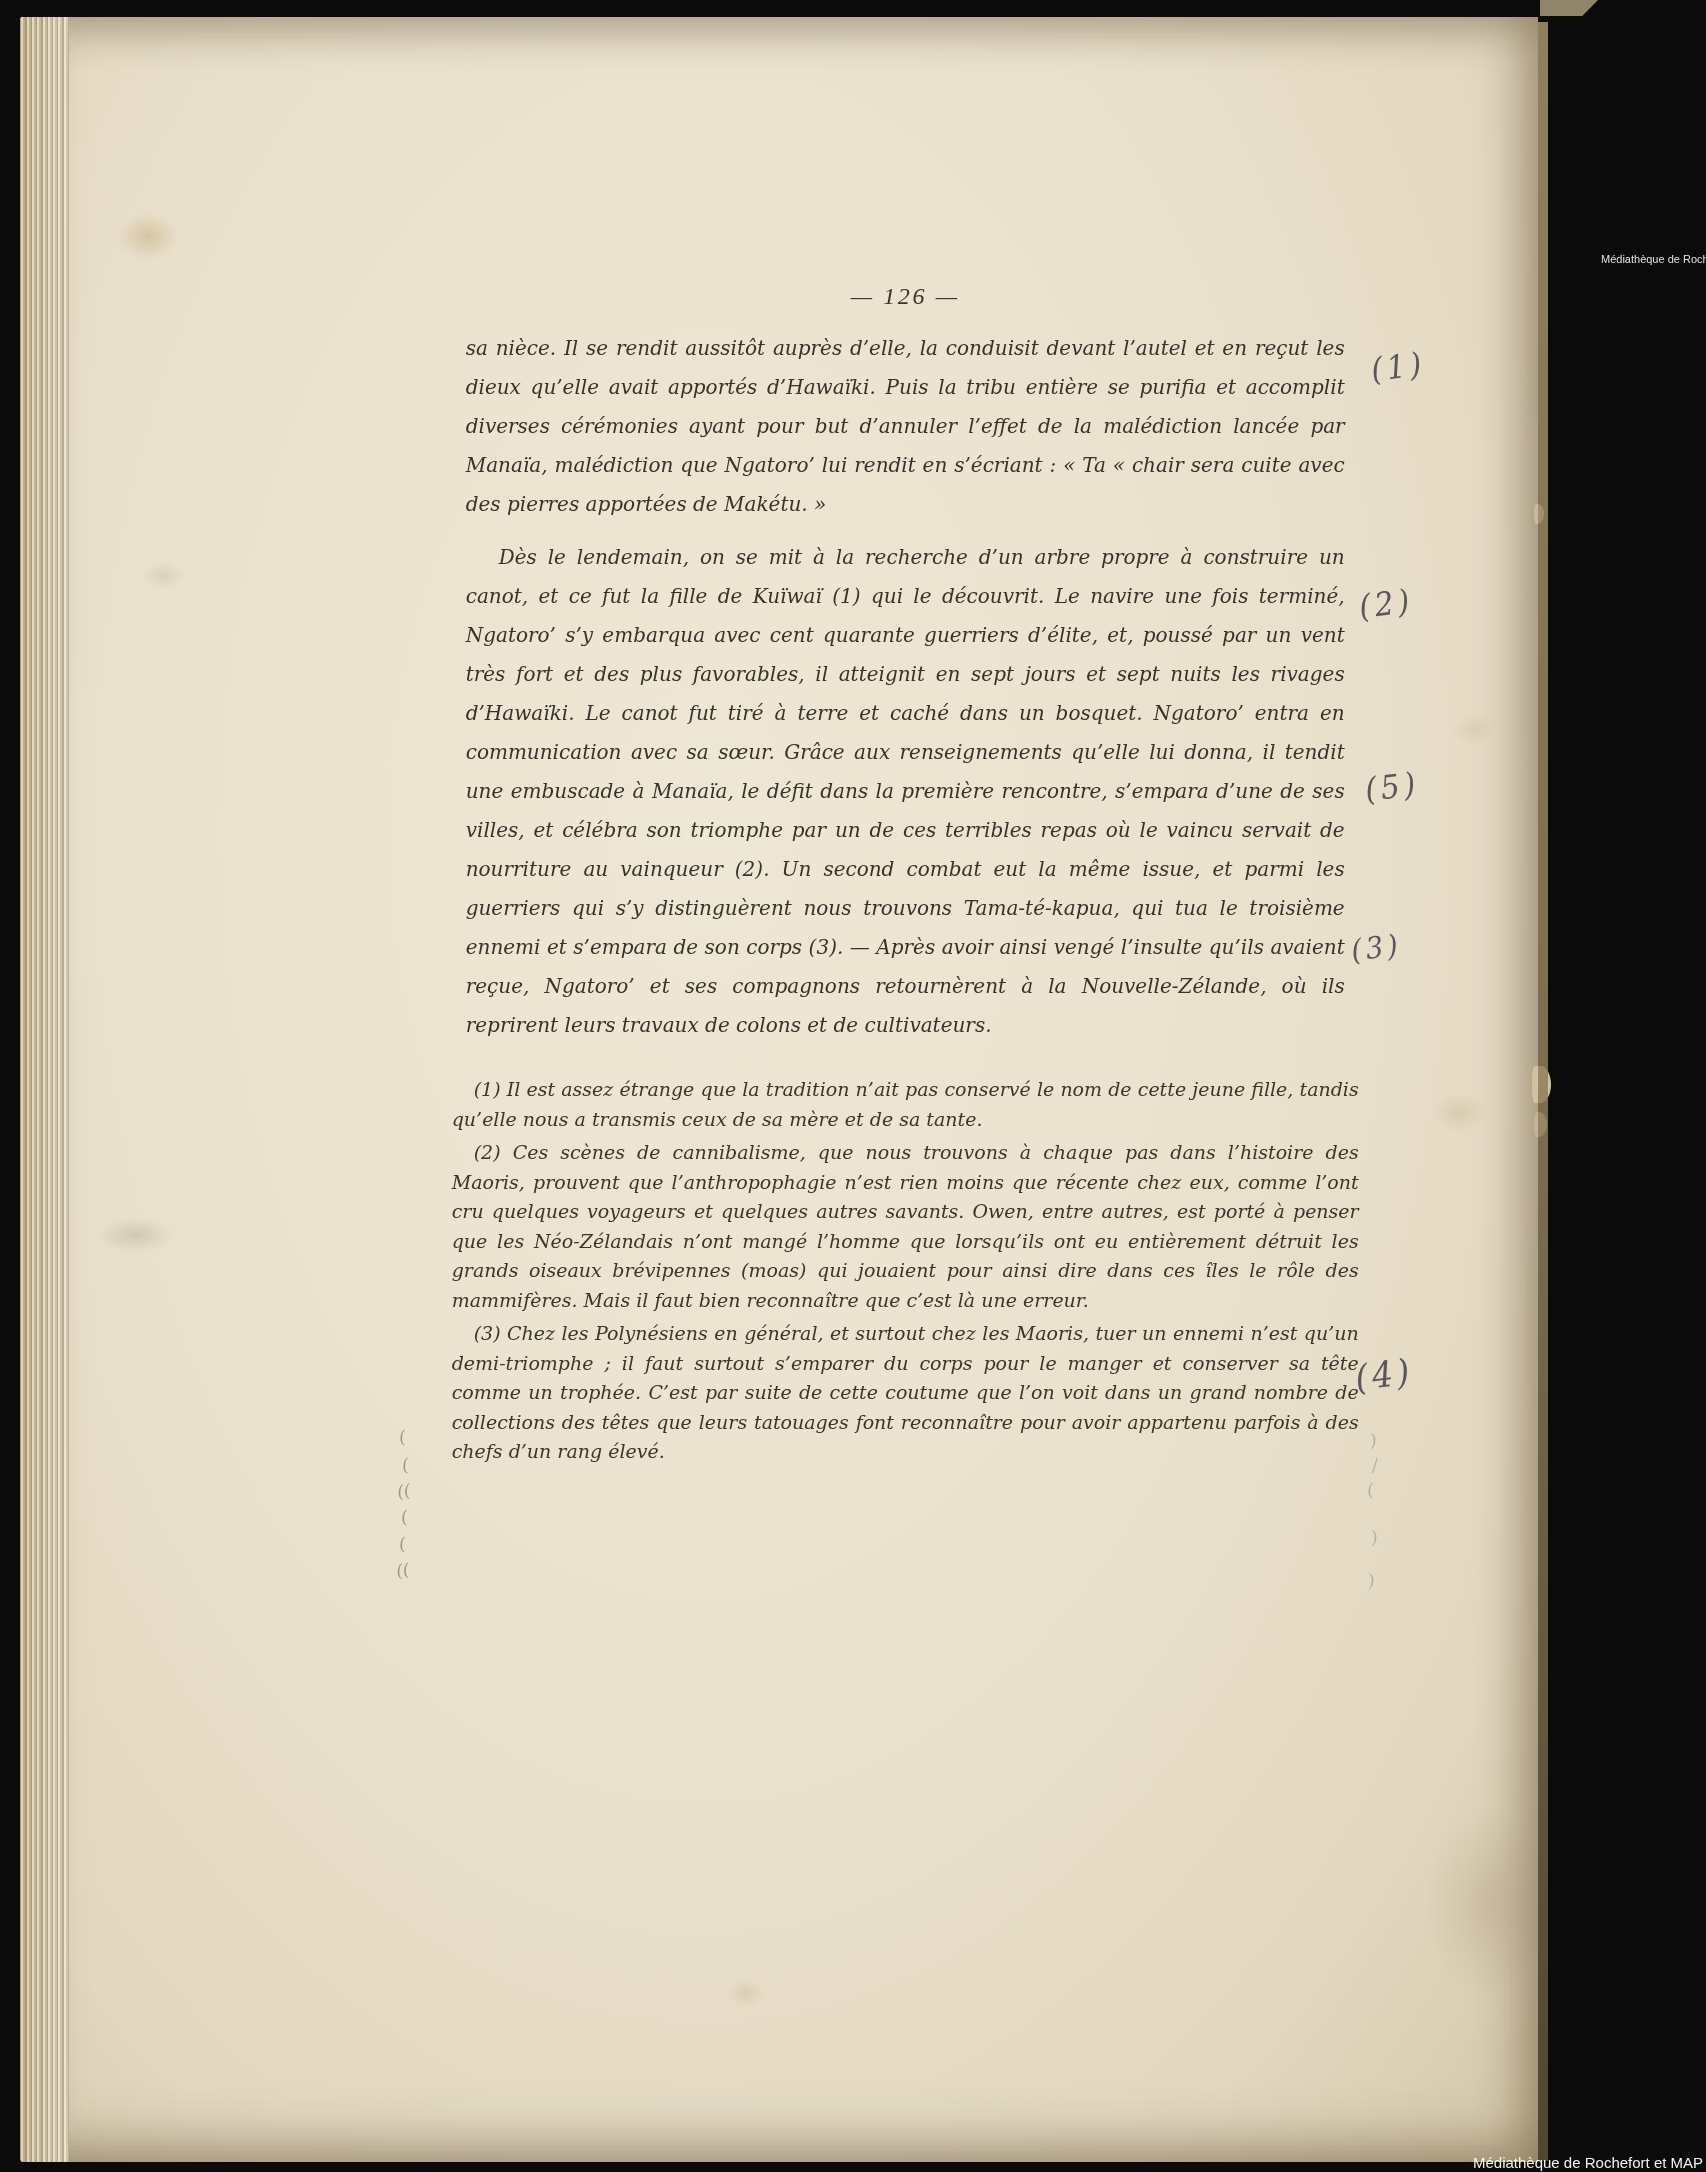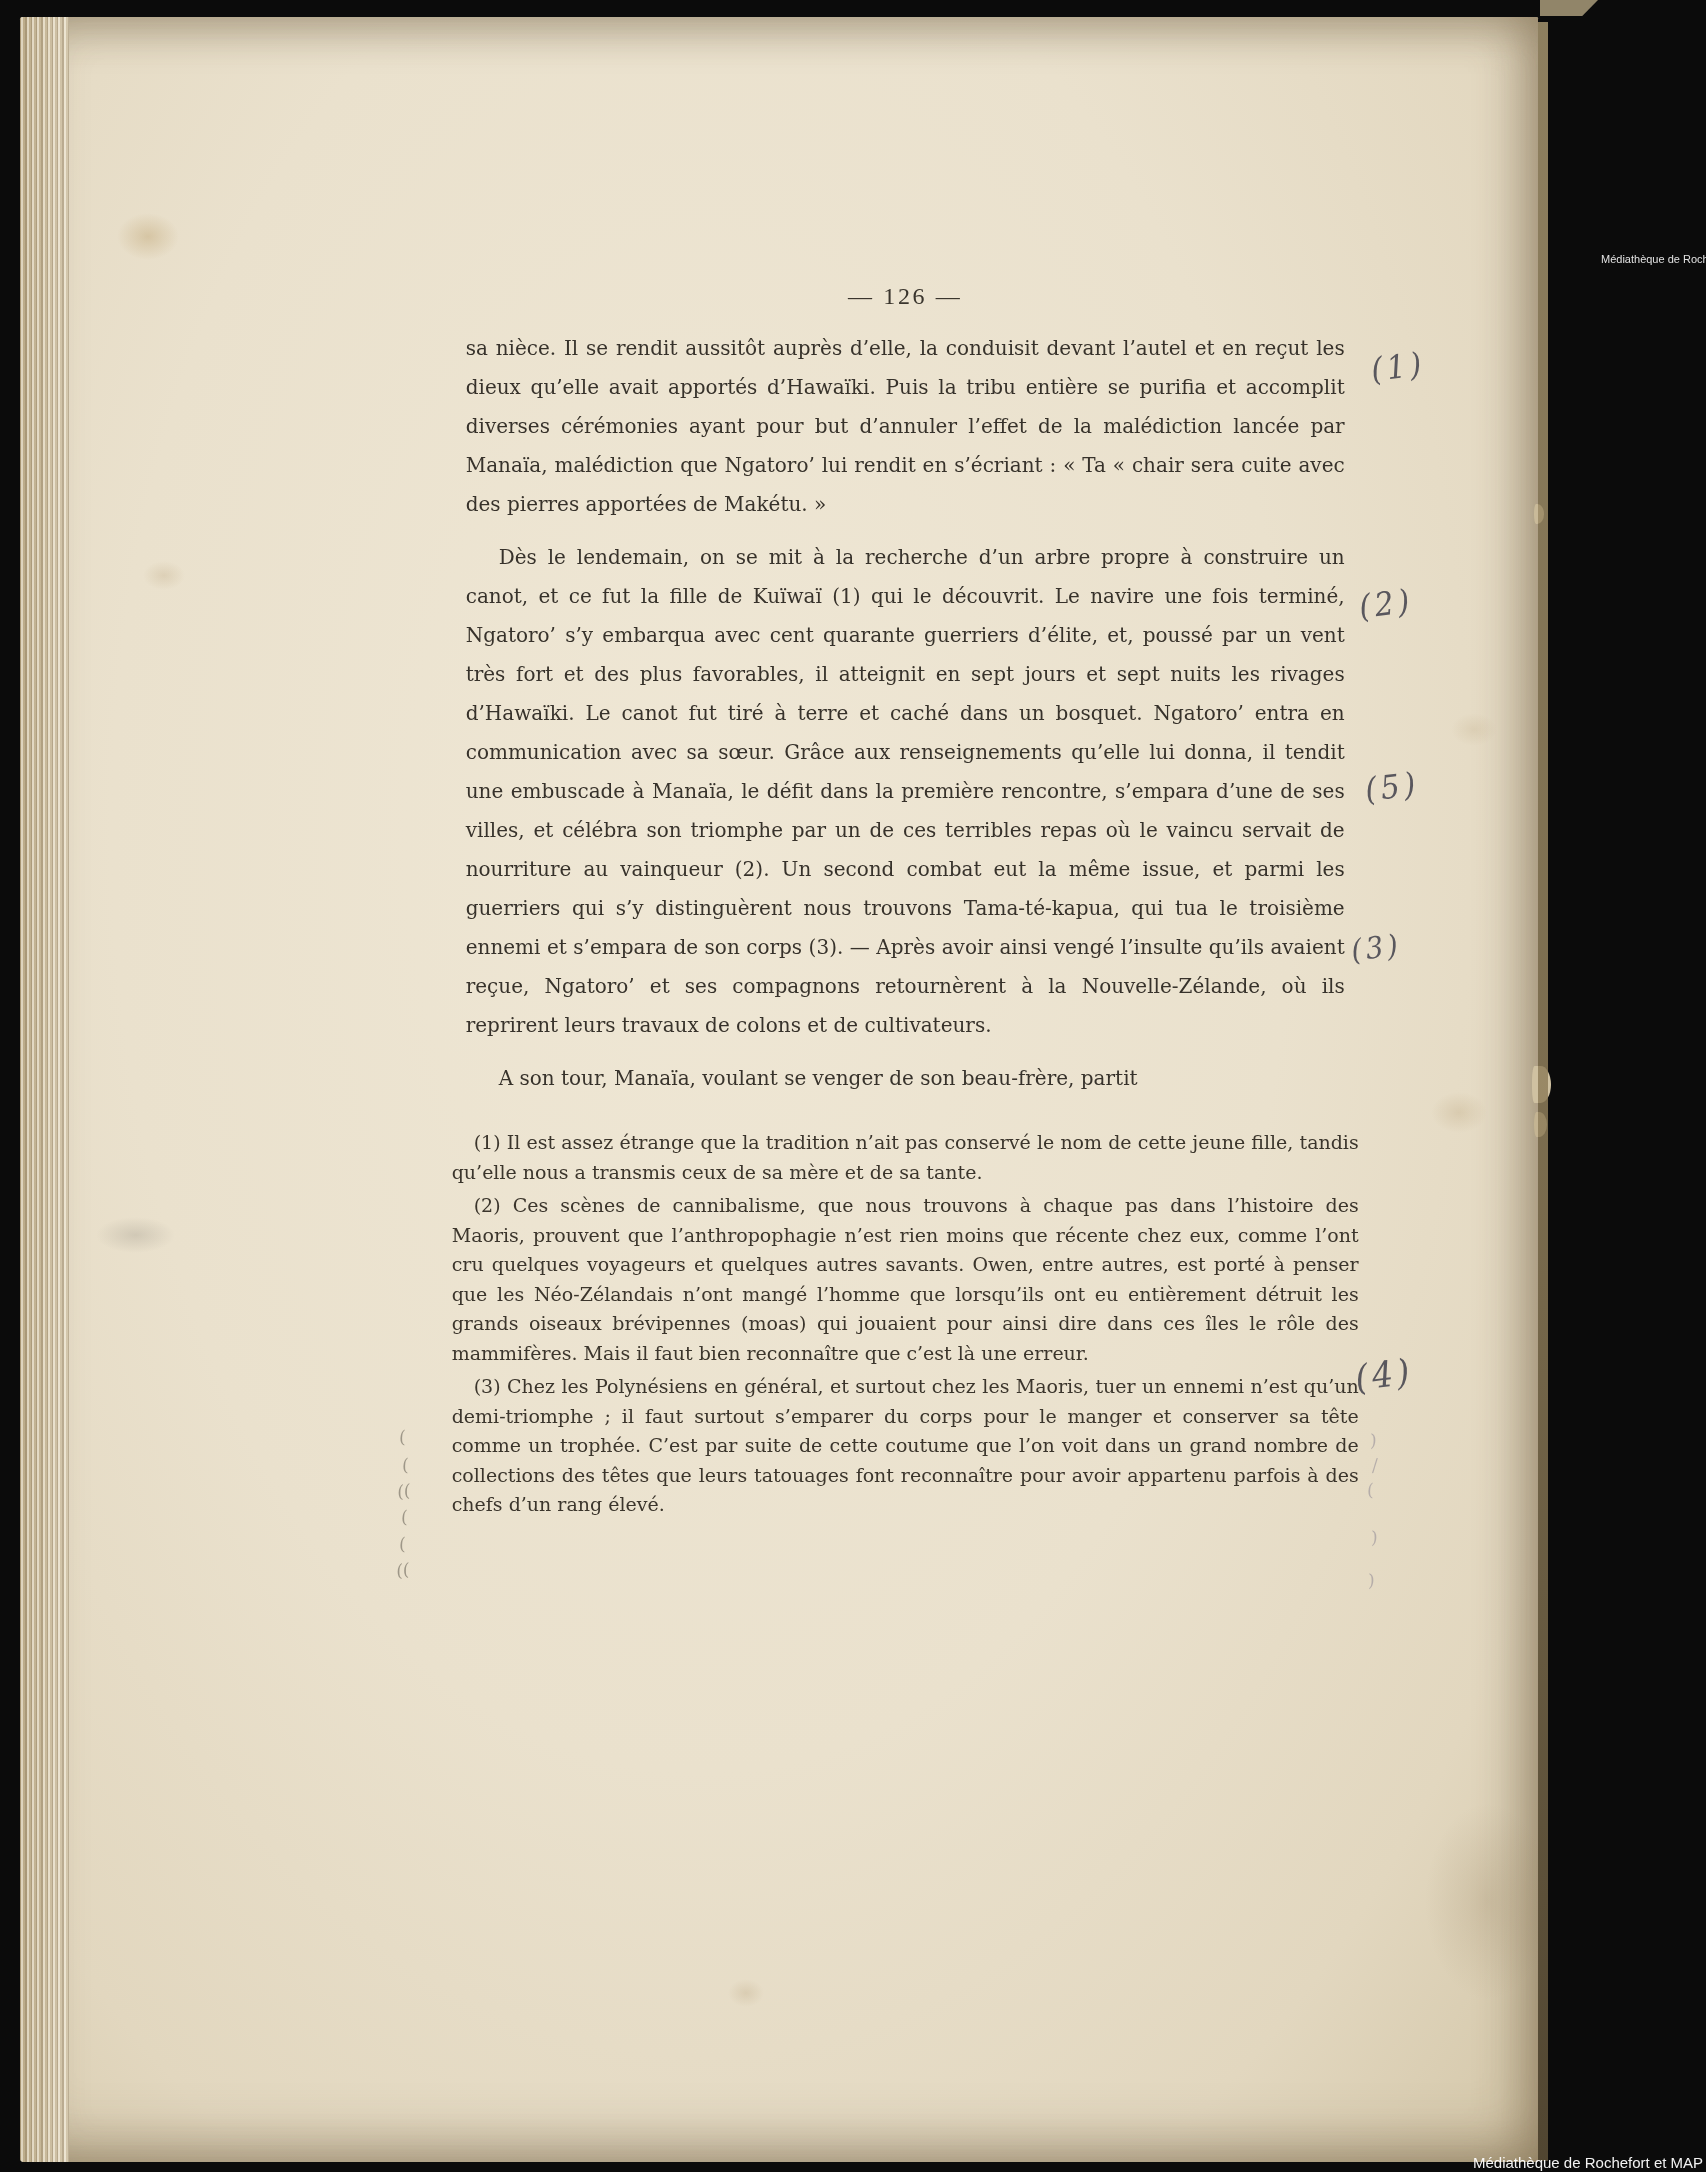--- a/index.html
+++ b/index.html
@@ -60,20 +60,21 @@
   .s3{left:76px;top:1200px;width:79px;height:36px;background:radial-gradient(closest-side,rgba(110,105,95,.20),rgba(110,105,95,0));}
   .s4{left:1411px;top:1075px;width:56px;height:41px;background:radial-gradient(closest-side,rgba(158,126,74,.18),rgba(158,126,74,0));}
   .s5{left:708px;top:1962px;width:36px;height:27.6px;background:radial-gradient(closest-side,rgba(150,120,70,.16),rgba(150,120,70,0));}
   .s6{left:1405px;top:1786px;width:125px;height:197px;background:radial-gradient(closest-side,rgba(118,94,58,.16),rgba(118,94,58,0));}
   .s7{left:1431px;top:696px;width:46px;height:33px;background:radial-gradient(closest-side,rgba(160,130,80,.14),rgba(160,130,80,0));}
 
   
   .content{
     position:absolute;left:432px;top:265px;width:907px;
     color:#35302a;
+    font-style:italic;
   }
   .page-number{
     text-align:center;
     font-size:24px;line-height:29px;
     letter-spacing:2.6px;
     margin-bottom:18.4px;
     color:#3a352d;
   }
   .para{
     margin:14px;
@@ -162,21 +163,20 @@
 
     <div class="chip chip1"></div>
     <div class="chip chip2"></div>
     <div class="chip chip3"></div>
 
     <div class="content">
       <div class="page-number">— 126 —</div>
 
       <p class="para">sa nièce. Il se rendit aussitôt auprès d’elle, la conduisit devant l’autel et en reçut les dieux qu’elle avait apportés d’Hawaïki. Puis la tribu entière se purifia et accomplit diverses cérémonies ayant pour but d’annuler l’effet de la malédiction lancée par Manaïa, malédiction que Ngatoro’ lui rendit en s’écriant : « Ta « chair sera cuite avec des pierres apportées de Makétu. »</p>
       <p class="para indent">Dès le lendemain, on se mit à la recherche d’un arbre propre à construire un canot, et ce fut la fille de Kuïwaï (1) qui le découvrit. Le navire une fois terminé, Ngatoro’ s’y embarqua avec cent quarante guerriers d’élite, et, poussé par un vent très fort et des plus favorables, il atteignit en sept jours et sept nuits les rivages d’Hawaïki. Le canot fut tiré à terre et caché dans un bosquet. Ngatoro’ entra en communication avec sa sœur. Grâce aux renseignements qu’elle lui donna, il tendit une embuscade à Manaïa, le défit dans la première rencontre, s’empara d’une de ses villes, et célébra son triomphe par un de ces terribles repas où le vaincu servait de nourriture au vainqueur (2). Un second combat eut la même issue, et parmi les guerriers qui s’y distinguèrent nous trouvons Tama-té-kapua, qui tua le troisième ennemi et s’empara de son corps (3). — Après avoir ainsi vengé l’insulte qu’ils avaient reçue, Ngatoro’ et ses compagnons retournèrent à la Nouvelle-Zélande, où ils reprirent leurs travaux de colons et de cultivateurs.</p>
-      <p class="para indent">A son tour, Manaïa, voulant se venger de son beau-frère, partit</p>
 
       <div class="footnotes">
         <p class="footnote">(1) Il est assez étrange que la tradition n’ait pas conservé le nom de cette jeune fille, tandis qu’elle nous a transmis ceux de sa mère et de sa tante.</p>
         <p class="footnote">(2) Ces scènes de cannibalisme, que nous trouvons à chaque pas dans l’histoire des Maoris, prouvent que l’anthropophagie n’est rien moins que récente chez eux, comme l’ont cru quelques voyageurs et quelques autres savants. Owen, entre autres, est porté à penser que les Néo-Zélandais n’ont mangé l’homme que lorsqu’ils ont eu entièrement détruit les grands oiseaux brévipennes (moas) qui jouaient pour ainsi dire dans ces îles le rôle des mammifères. Mais il faut bien reconnaître que c’est là une erreur.</p>
         <p class="footnote">(3) Chez les Polynésiens en général, et surtout chez les Maoris, tuer un ennemi n’est qu’un demi-triomphe ; il faut surtout s’emparer du corps pour le manger et conserver sa tête comme un trophée. C’est par suite de cette coutume que l’on voit dans un grand nombre de collections des têtes que leurs tatouages font reconnaître pour avoir appartenu parfois à des chefs d’un rang élevé.</p>
       </div>
     </div>
 
     <div class="annotation a1">(1)</div>
     <div class="annotation a2">(2)</div>

